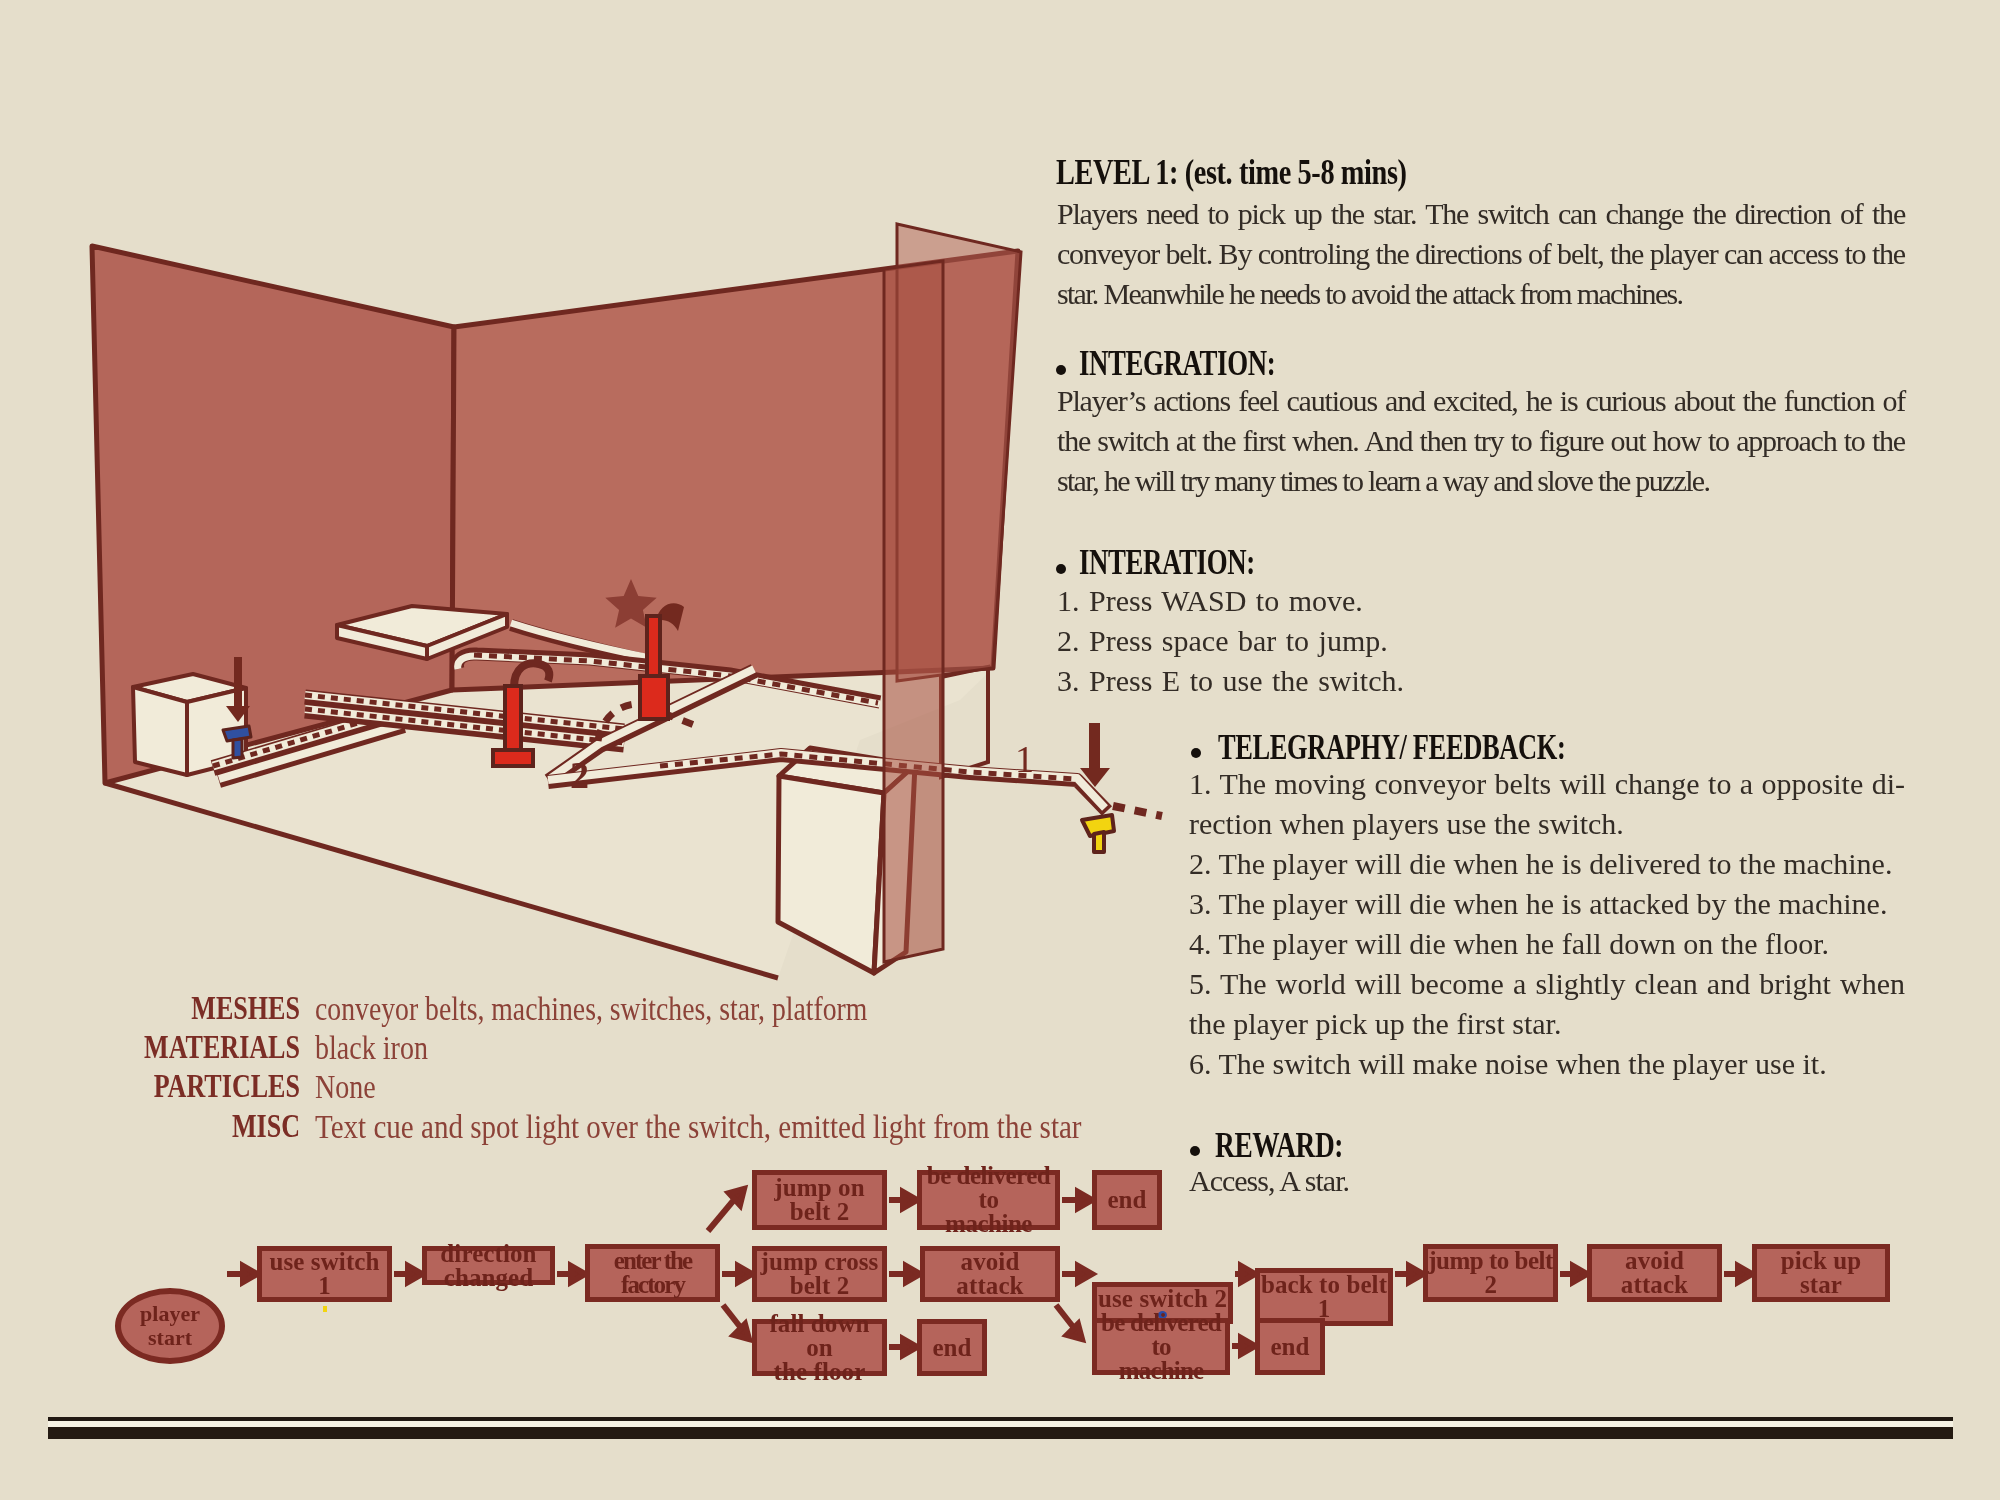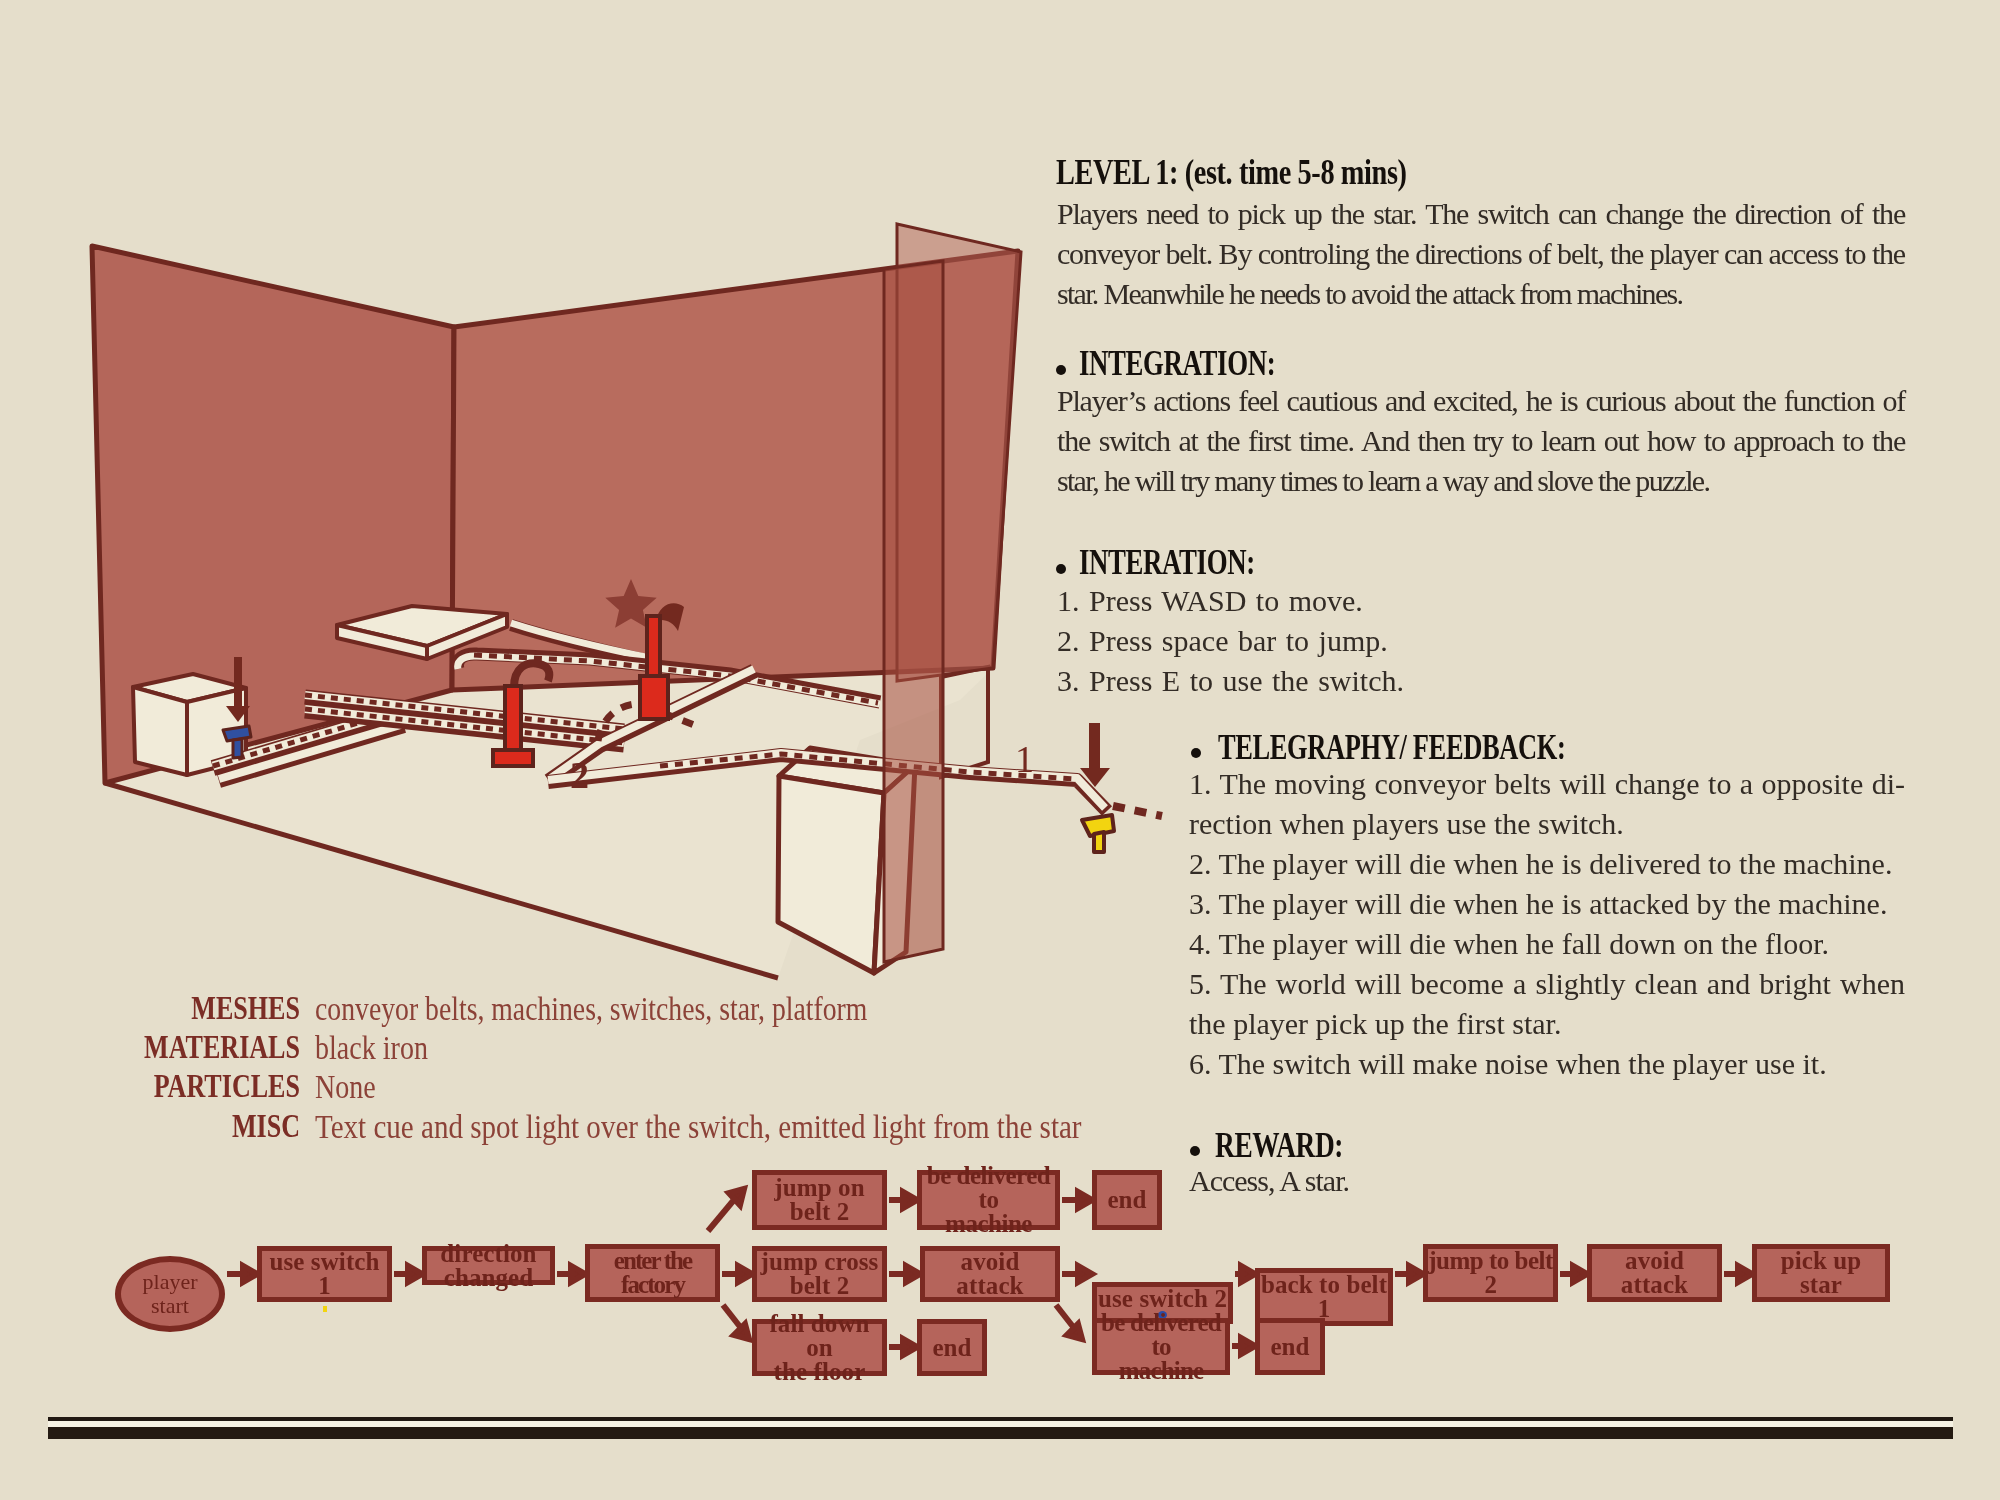--- a/index.html
+++ b/index.html
@@ -155,21 +155,21 @@
 <div class="abs" style="left:1056px;top:152px;line-height:40px;"><span class="hd" style="transform:scaleX(0.787);">LEVEL 1: (est. time 5-8 mins)</span></div>
 <div class="abs bt" style="left:1057px;top:194px;width:848px;">
 <div class="jl">Players need to pick up the star. The switch can change the direction of the</div>
 <div class="jl">conveyor belt. By controling the directions of belt, the player can access to the</div>
 <div class="last">star. Meanwhile he needs to avoid the attack from machines.</div>
 </div>
 <div class="dot" style="left:1056px;top:365px;"></div>
 <div class="abs" style="left:1079px;top:343px;line-height:40px;"><span class="hd" style="transform:scaleX(0.745);">INTEGRATION:</span></div>
 <div class="abs bt" style="left:1057px;top:381px;width:848px;">
 <div class="jl">Player’s actions feel cautious and excited, he is curious about the function of</div>
-<div class="jl">the switch at the first time. And then try to learn out how to approach to the</div>
+<div class="jl">the switch at the first when. And then try to figure out how to approach to the</div>
 <div class="last">star, he will try many times to learn a way and slove the puzzle.</div>
 </div>
 <div class="dot" style="left:1056px;top:564px;"></div>
 <div class="abs" style="left:1079px;top:542px;line-height:40px;"><span class="hd" style="transform:scaleX(0.745);">INTERATION:</span></div>
 <div class="abs bt tel" style="left:1057px;top:581px;width:848px;word-spacing:2px;">
 <div>1. Press WASD to move.</div>
 <div>2. Press space bar to jump.</div>
 <div>3. Press E to use the switch.</div>
 </div>
 <div class="dot" style="left:1191px;top:748px;"></div>
@@ -190,21 +190,21 @@
 
 <div class="lbl" style="left:0px;top:990px;">MESHES</div>
 <div class="val" style="left:315px;top:991px;transform:scaleX(0.84);">conveyor belts, machines, switches, star, platform</div>
 <div class="lbl" style="left:0px;top:1029px;">MATERIALS</div>
 <div class="val" style="left:315px;top:1030px;">black iron</div>
 <div class="lbl" style="left:0px;top:1068px;">PARTICLES</div>
 <div class="val" style="left:315px;top:1069px;">None</div>
 <div class="lbl" style="left:0px;top:1108px;">MISC</div>
 <div class="val" style="left:315px;top:1109px;transform:scaleX(0.88);">Text cue and spot light over the switch, emitted light from the star</div>
 
-<div class="abs" style="left:115px;top:1256px;width:110px;height:76px;background:#b5645b;border:6px solid #7b2a22;border-radius:50%;display:flex;align-items:center;justify-content:center;text-align:center;color:#6e231b;font-weight:normal;font-size:22px;line-height:24px;box-sizing:border-box;">player<br>start</div>
+<div class="abs" style="left:115px;top:1288px;width:110px;height:76px;background:#b5645b;border:6px solid #7b2a22;border-radius:50%;display:flex;align-items:center;justify-content:center;text-align:center;color:#6e231b;font-weight:bold;font-size:22px;line-height:24px;box-sizing:border-box;">player<br>start</div>
 <div class="fb" style="left:257px;top:1246px;width:135px;height:56px;">
     <span>use switch 1</span>
     <span style="display:block;width:9px;height:9px;background:#f2d410;border-radius:50%;position:relative;">
       <span style="position:absolute;left:2.5px;top:8px;width:4px;height:6px;background:#f2d410;display:block;"></span>
     </span>
   </div>
 <div class="fb" style="left:422px;top:1246px;width:133px;height:39px;">direction<br>changed</div>
 <div class="fb" style="left:585px;top:1244px;width:135px;height:58px;letter-spacing:-1.9px;">enter the factory</div>
 <div class="fb" style="left:752px;top:1246px;width:135px;height:56px;">jump cross<br>belt 2</div>
 <div class="fb" style="left:920px;top:1246px;width:140px;height:56px;">avoid attack</div>

